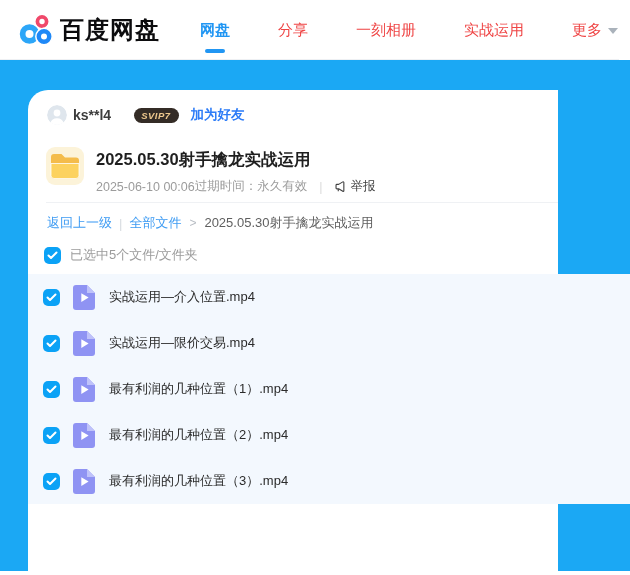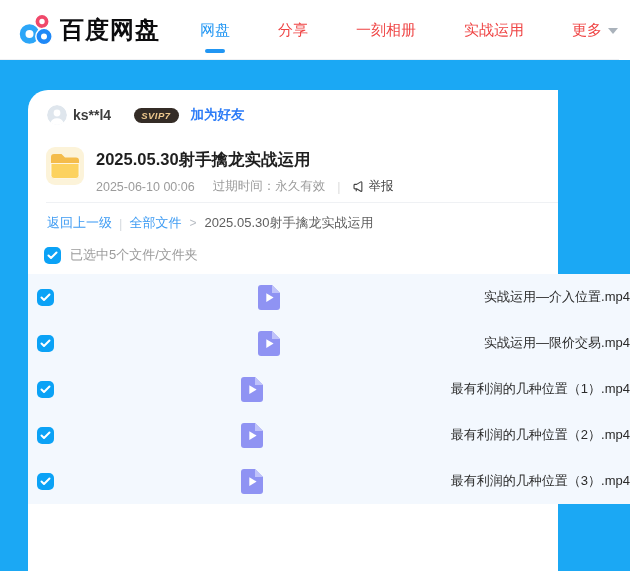--- a/index.html
+++ b/index.html
@@ -8,21 +8,21 @@
 
   
   .header { position:absolute; top:0; left:0; width:619px; height:60px; background:#fff;
             border-bottom:1px solid #eef0f3; }
   .logo-group { position:absolute; left:18px; top:11px; display:flex; align-items:center; }
   .logo-mark { width:36px; height:38px; }
   .logo-text { font-size:24px; font-weight:800; color:#0c0c0e; letter-spacing:1px; margin-left:6px; }
 
   .nav { position:absolute; left:200px; top:0; height:60px; display:flex; align-items:center; gap:48px; }
   .nav-item { position:relative; font-size:15px; color:#ef4444; cursor:pointer; display:flex; align-items:center; gap:6px; }
-  .nav-item.active { color:#2196f3; font-weight:normal; }
+  .nav-item.active { color:#2196f3; font-weight:bold; }
   .nav-item.active::after { content:""; position:absolute; left:50%; transform:translateX(-50%);
       bottom:-13px; width:20px; height:4px; border-radius:2px; background:#2196f3; }
   .caret { width:0; height:0; border-left:5px solid transparent; border-right:5px solid transparent;
            border-top:6px solid #aab2bb; margin-top:2px; }
 
   
   .blue-region { position:absolute; top:60px; left:0; width:630px; height:511px; background:#1ba8f4; }
 
   
   .card { position:absolute; top:90px; left:28px; width:530px; height:497px; background:#fff;
@@ -34,40 +34,40 @@
   .vip-badge { margin-left:23px; background:#342c26; color:#efc98e; font-size:9.5px; font-weight:bold;
                font-style:italic; padding:2px 8px 2px 7px; border-radius:8px; letter-spacing:0.5px; }
   .add-friend { margin-left:12px; font-size:13.5px; font-weight:bold; color:#2d7cf7; cursor:pointer; }
 
   .folder-header { position:absolute; top:57px; left:18px; display:flex; }
   .folder-icon-box { width:38px; height:38px; border-radius:9px; background:#fcf3d9;
                      display:flex; align-items:center; justify-content:center; flex:none; }
   .share-info { margin-left:12px; padding-top:2px; }
   .share-title { font-size:16.5px; font-weight:bold; color:#1f1f1f; }
   .share-meta { margin-top:7px; display:flex; align-items:center; font-size:12.5px; color:#9c9c9c; }
-  .share-expire { margin-left:18px; }
+  .share-expire { }
   .meta-pipe { margin:0 12px; color:#dcdcdc; }
   .report-btn { display:flex; align-items:center; gap:3px; color:#404040; cursor:pointer; }
 
   .divider { position:absolute; top:112px; left:18px; right:0; height:1px; background:#eff1f4; }
 
   .breadcrumb { position:absolute; top:124px; left:19px; display:flex; align-items:center; font-size:13px; }
   .crumb-link { color:#3d9bf3; cursor:pointer; }
   .crumb-pipe { color:#d7dbe0; margin:0 7px; }
   .crumb-gt { color:#b8bdc4; margin:0 8px; font-size:12px; }
   .crumb-current { color:#5f5f5f; }
 
   .selection-row { position:absolute; top:156px; left:16px; display:flex; align-items:center; }
   .selection-text { margin-left:9px; font-size:13px; color:#9b9b9b; }
 
   .checkbox { width:17px; height:17px; border-radius:5px; background:#0ba2f6; display:flex;
               align-items:center; justify-content:center; flex:none; cursor:pointer; }
 
   .file-list { position:absolute; top:184px; left:0; width:602px; height:230px; background:#f3f8fe; }
-  .file-row { height:46px; display:flex; align-items:center; padding-left:9px; cursor:pointer;justify-content:space-between; }
+  .file-row { height:46px; display:flex; align-items:center; padding-left:15px; cursor:pointer; }
   .video-icon { margin-left:13px; width:22px; height:25px; flex:none; }
   .file-name { margin-left:14px; font-size:13px; color:#2b2b2b; }
 </style>
 </head>
 <body>
 
 <div class="header">
   <div class="logo-group">
     <svg class="logo-mark" viewBox="0 0 36 38">
       <circle cx="11.5" cy="23" r="10.5" fill="#2ca6f8" stroke="#fff" stroke-width="1.5"></circle>

